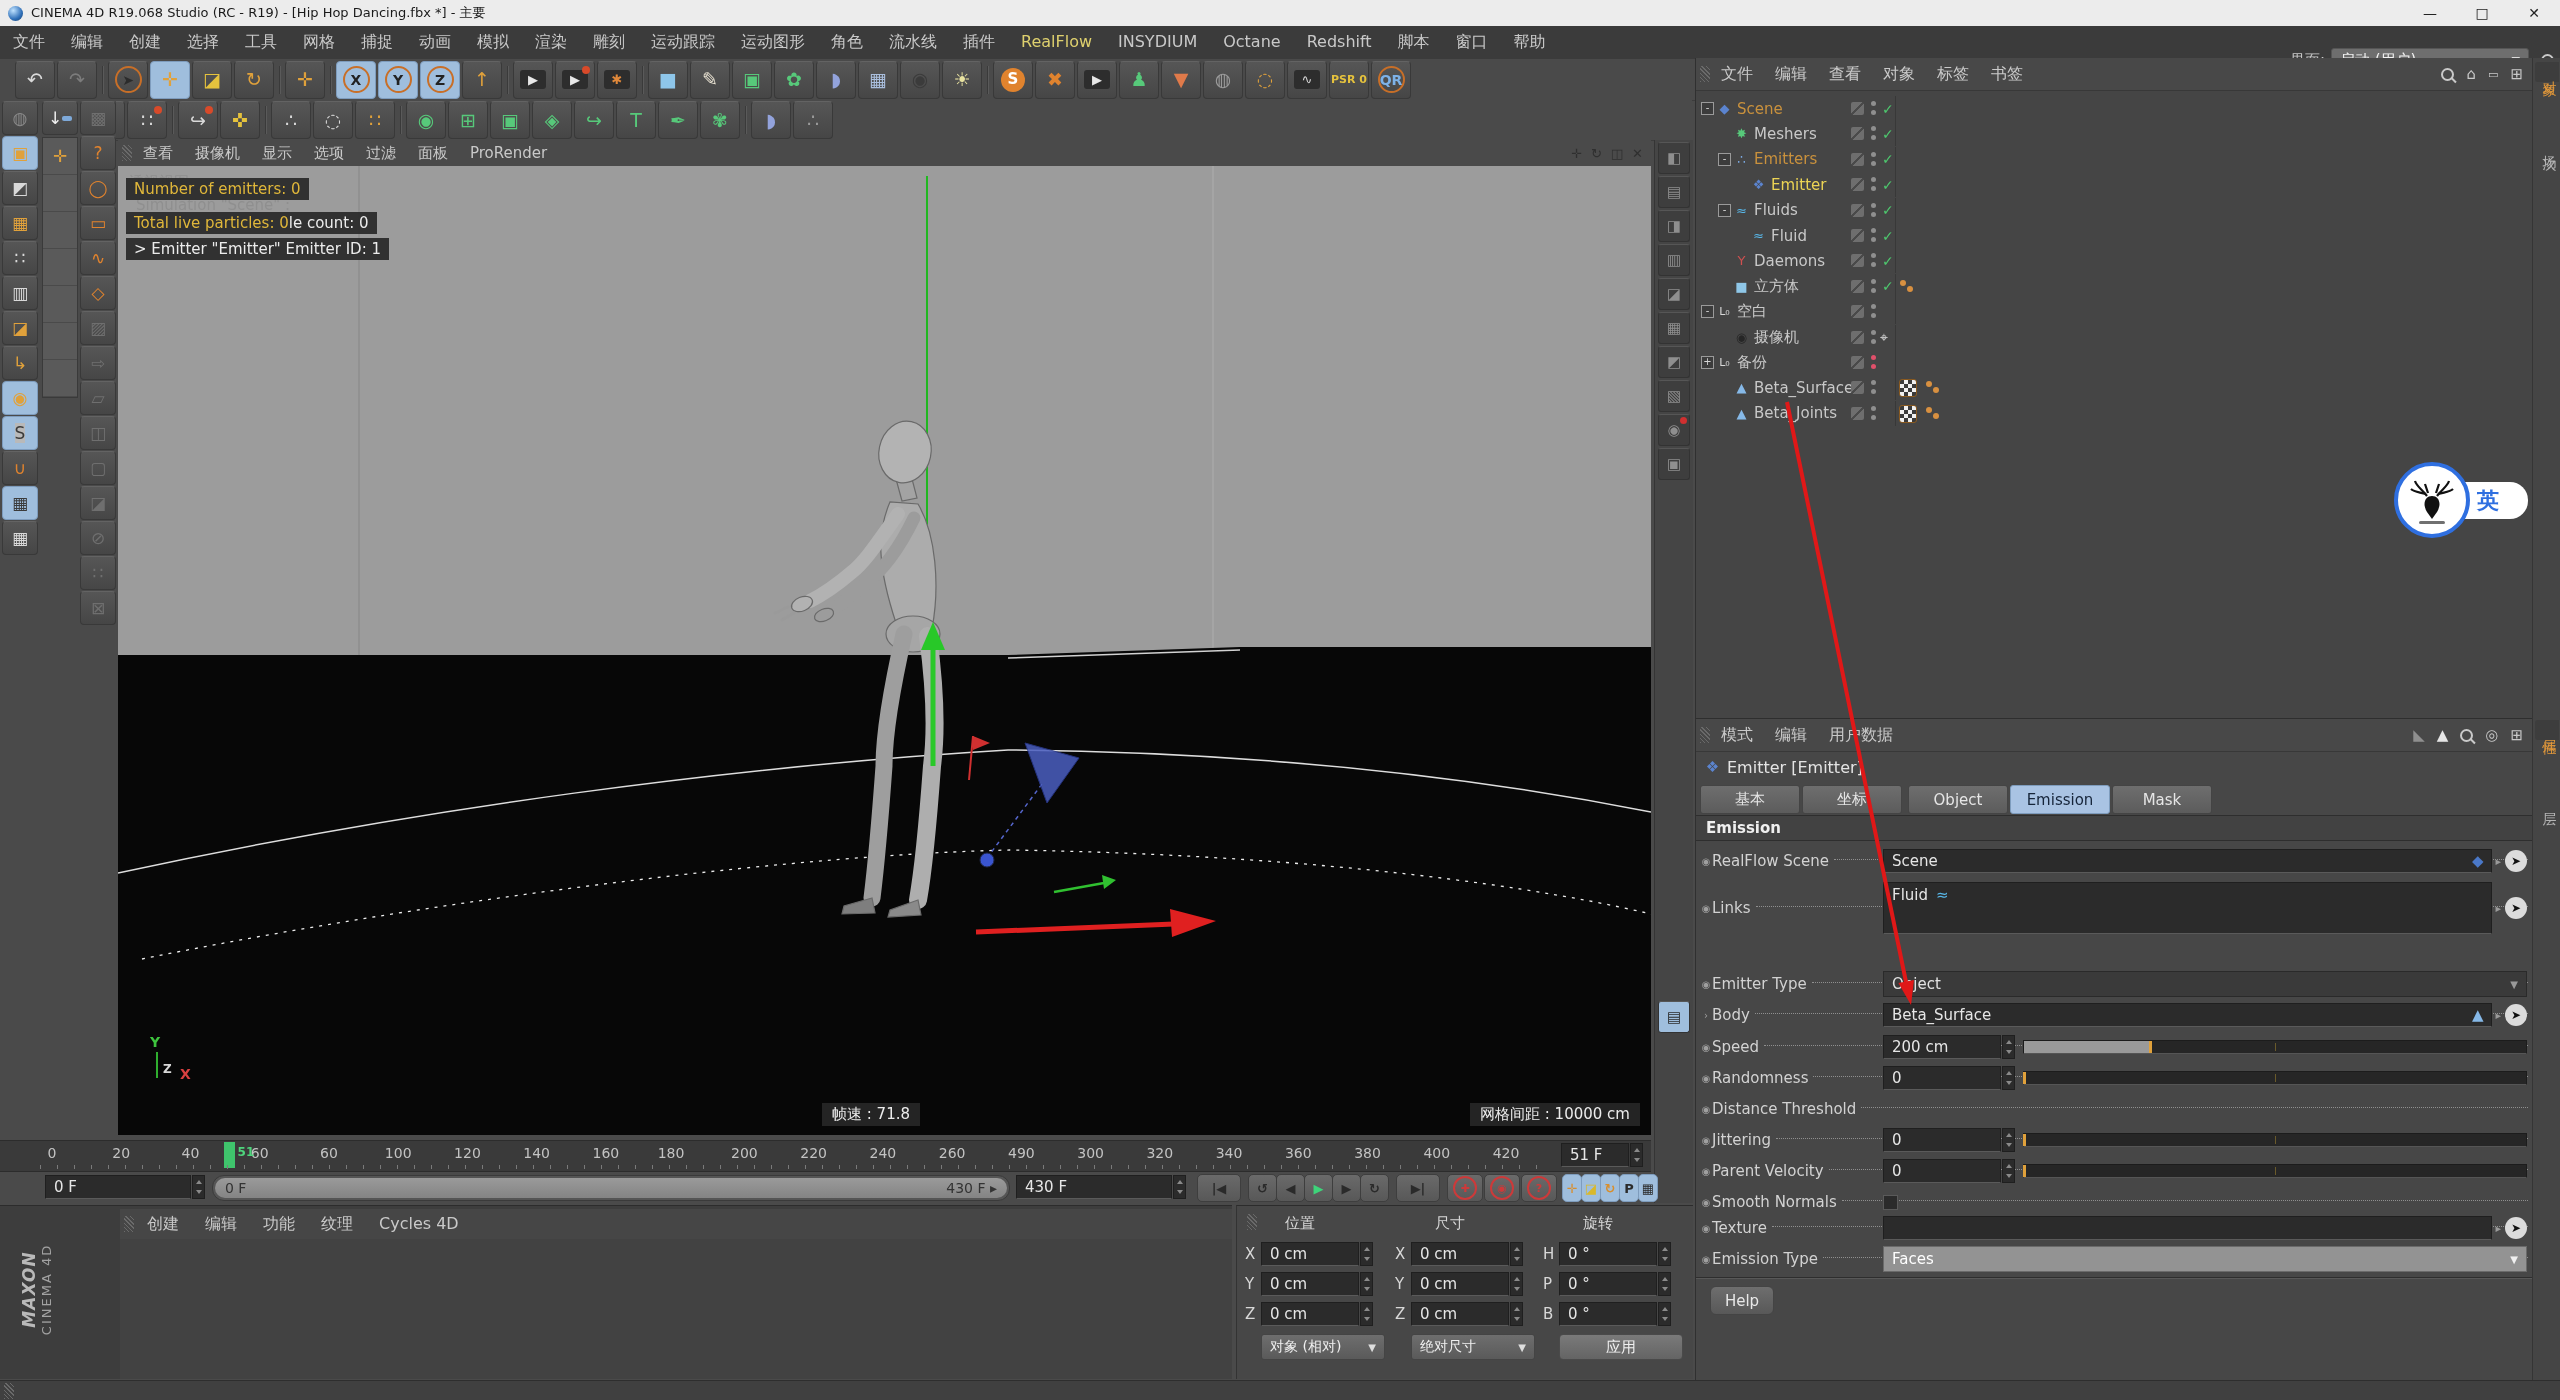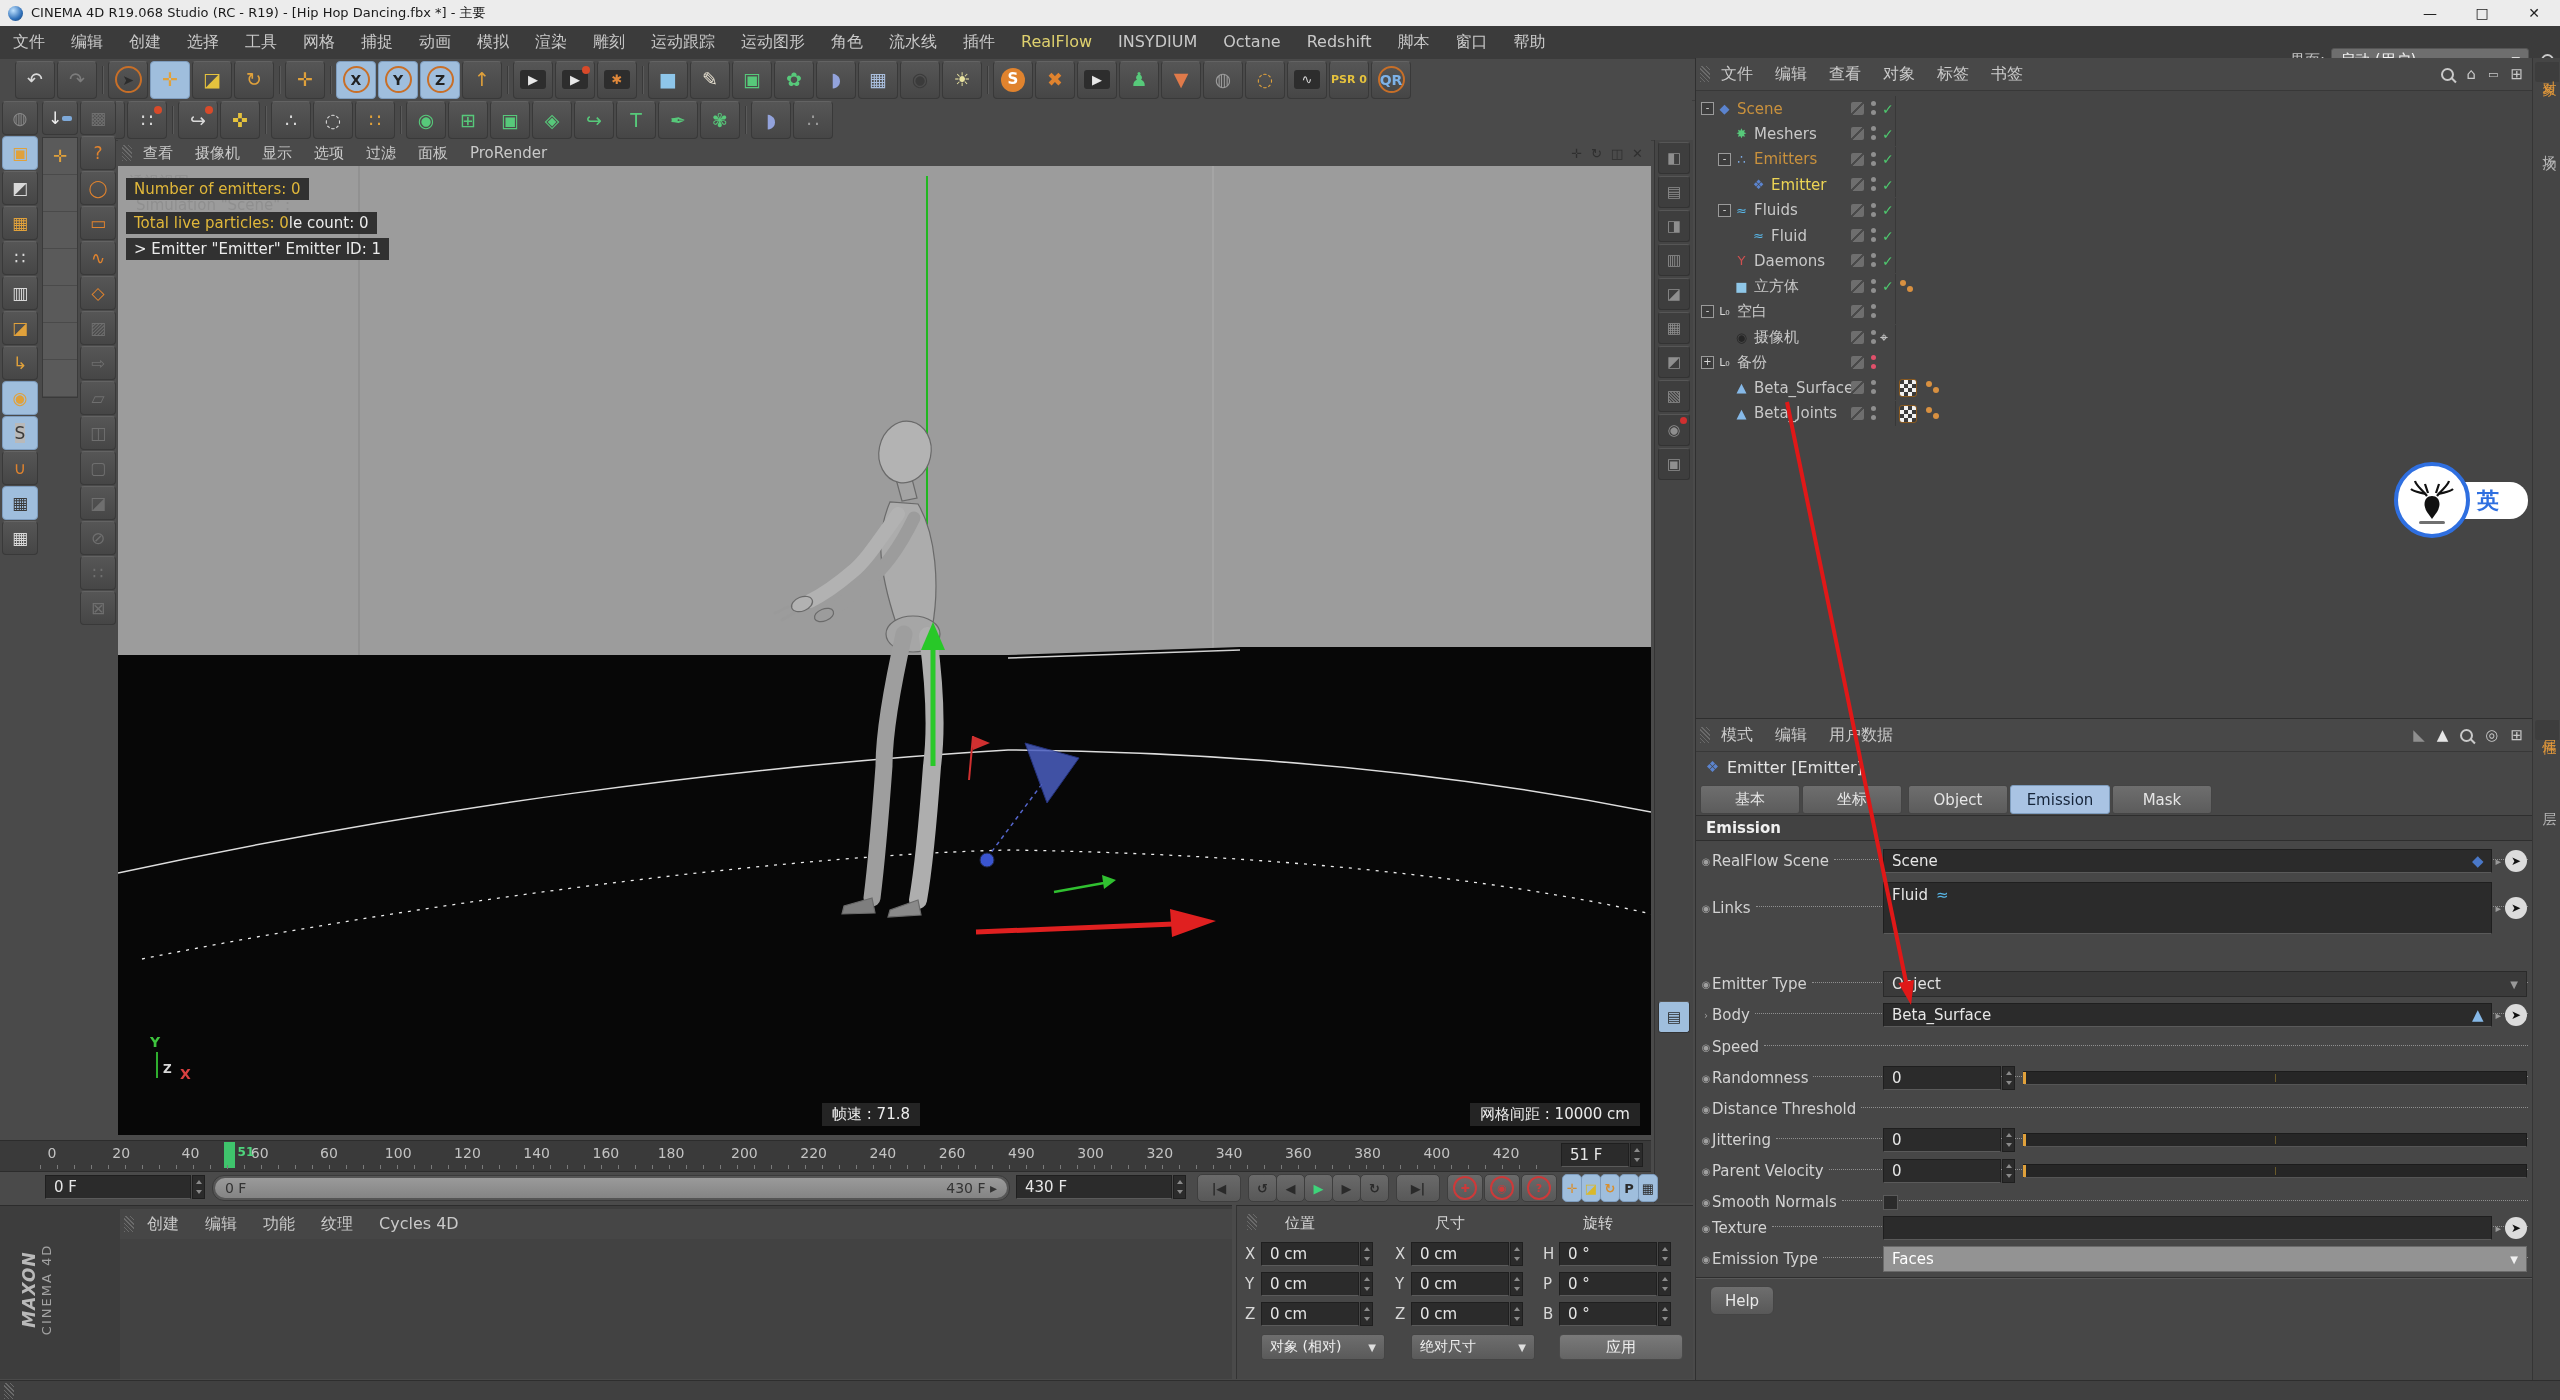--- a/index.html
+++ b/index.html
@@ -843,20 +843,28 @@
               <span style="color: rgb(134, 185, 232); margin-left: auto;">▲</span>
             </div>
             <div class="linkarrow">▸</div>
             <div class="picker">➤</div>
           </div>
         </div>
         <div class="prow" style="top: 313px; pointer-events: auto;">
           <div class="anim">◉</div>
           <div class="plabel">Speed</div>
           <div class="leader"></div>
+          <div class="ctrl">
+            <div class="dfield" style="width: 118px; flex: 0 0 auto;">200 cm</div>
+            <div class="stepper"></div>
+            <div class="slider">
+              <div class="fill" style="width: 25%;"></div>
+              <div class="cap" style="left: calc(25% - 1px);"></div>
+            </div>
+          </div>
         </div>
         <div class="prow" style="top: 344px; pointer-events: auto;">
           <div class="anim">◉</div>
           <div class="plabel">Randomness</div>
           <div class="leader"></div>
           <div class="ctrl">
             <div class="dfield" style="width: 118px; flex: 0 0 auto;">0</div>
             <div class="stepper"></div>
             <div class="slider">
               <div class="cap" style="left: calc(0% - 1px);"></div>

